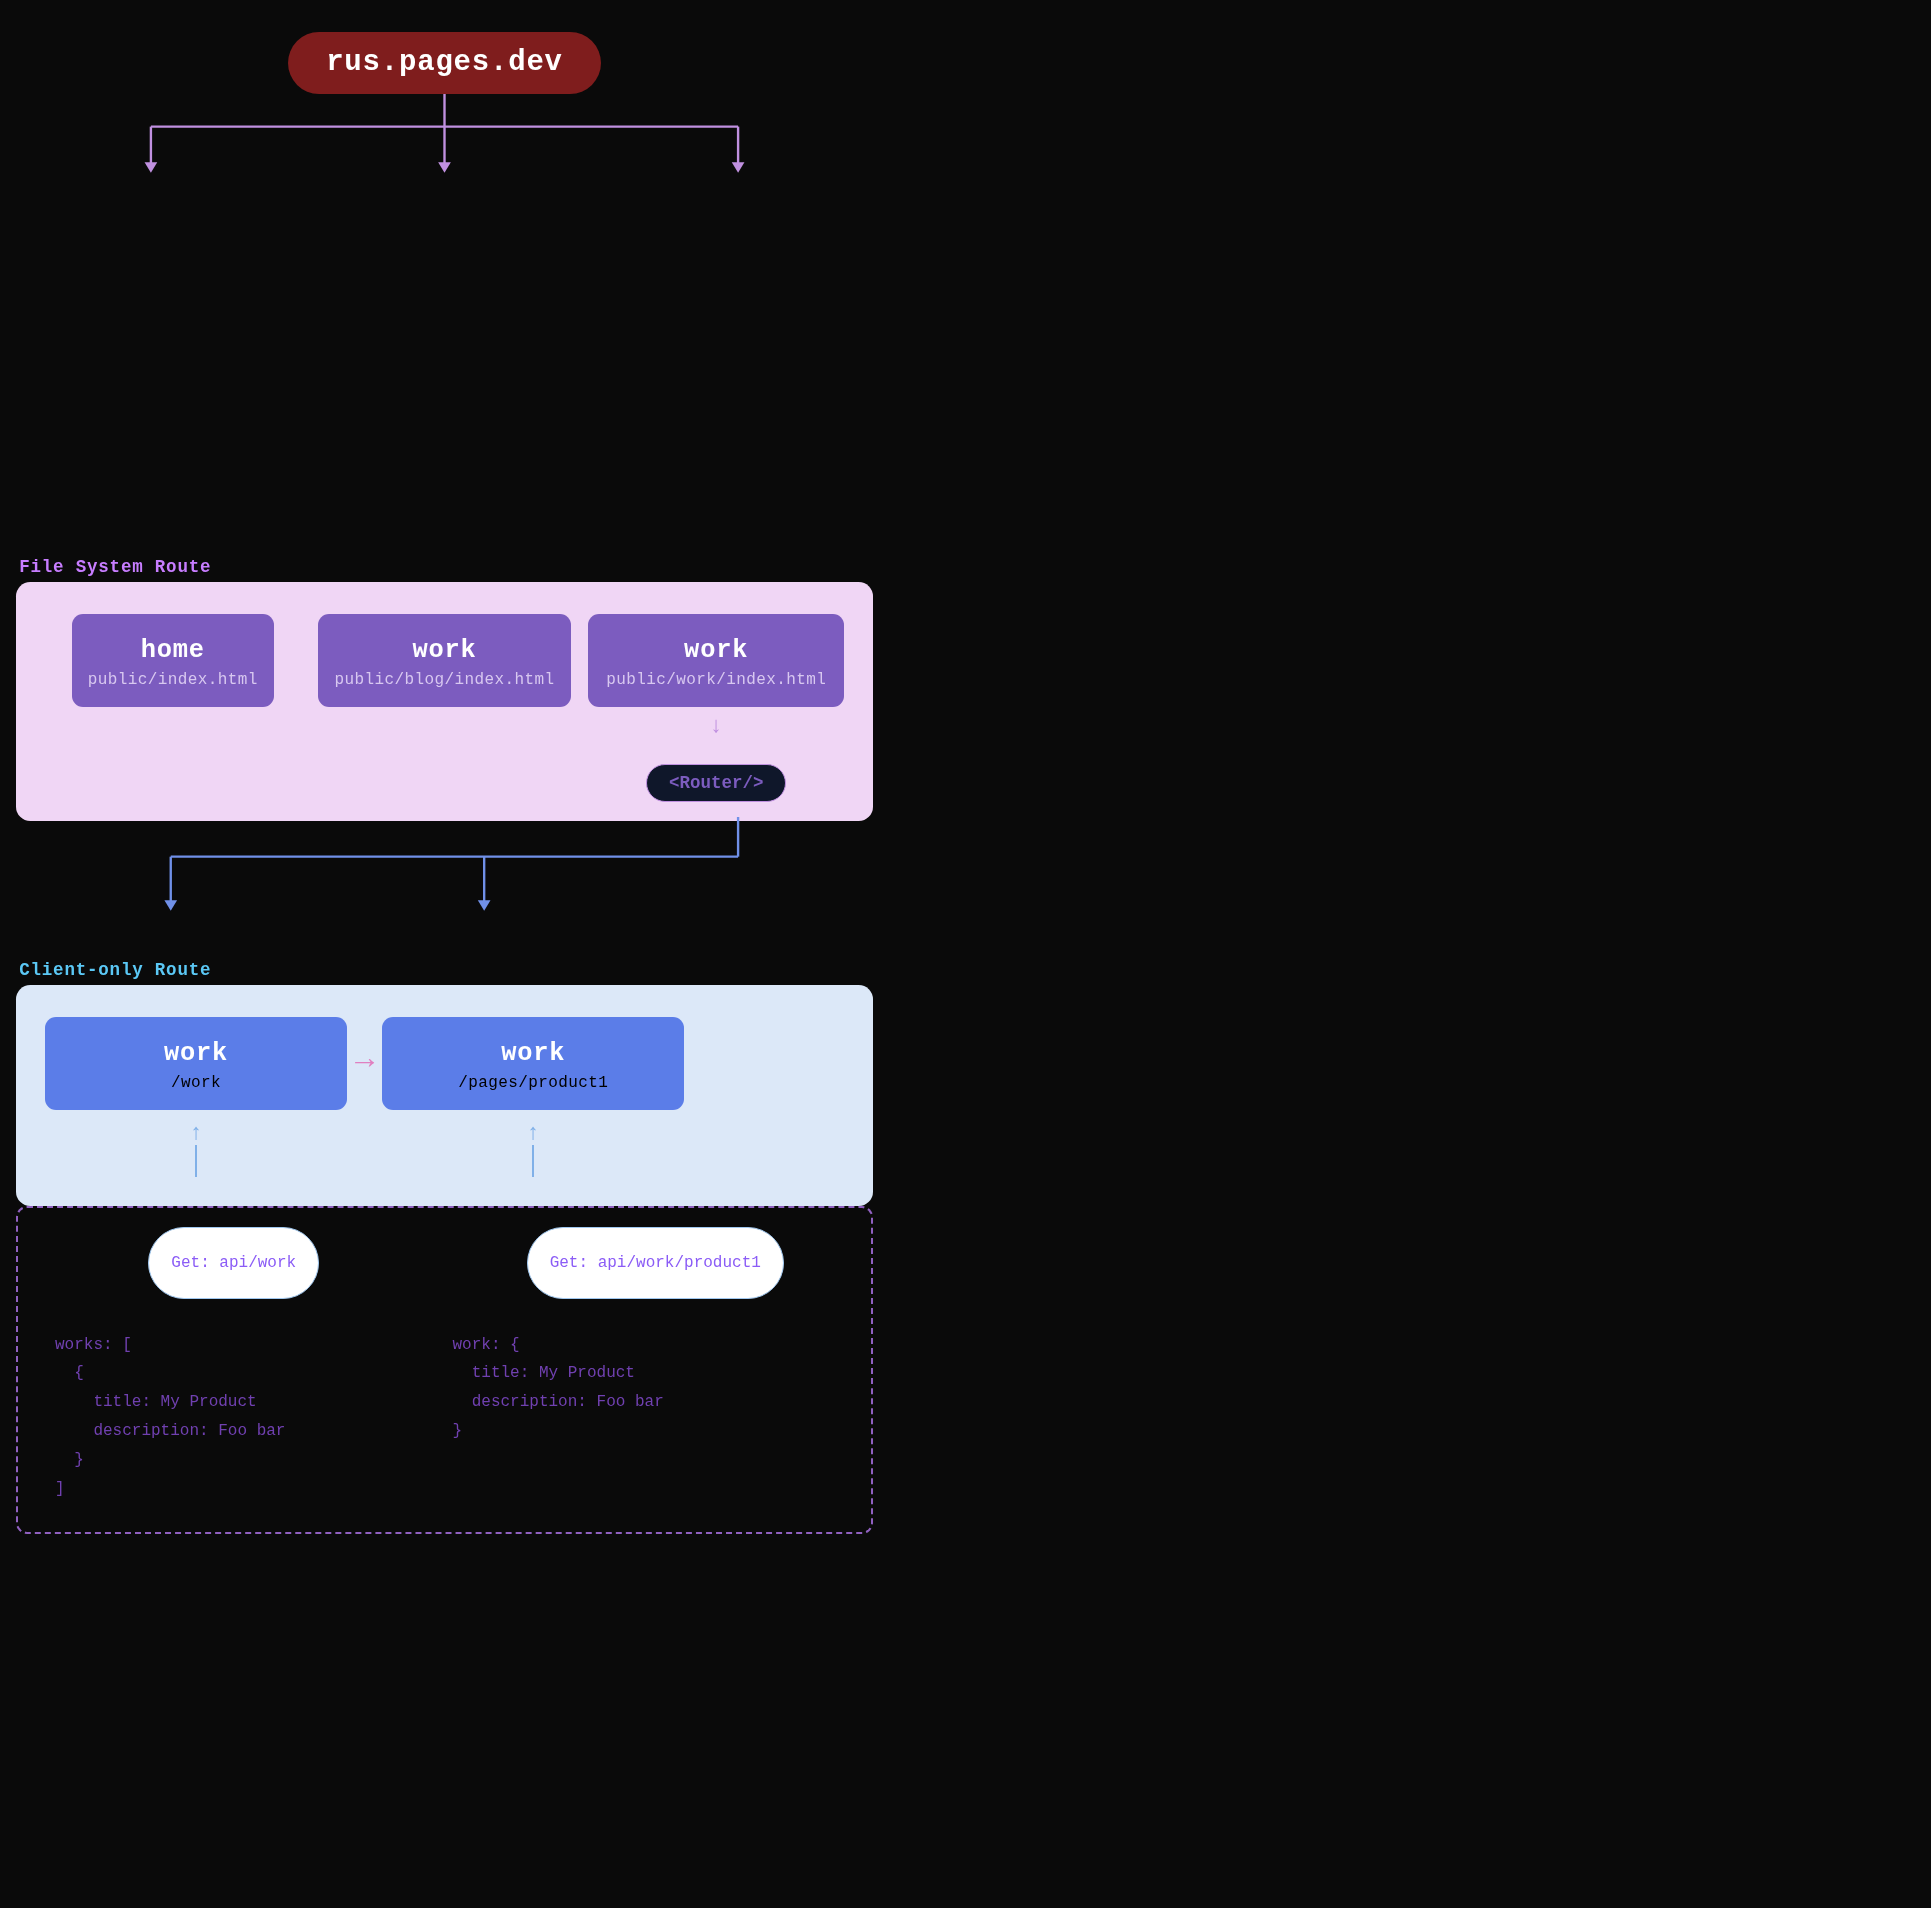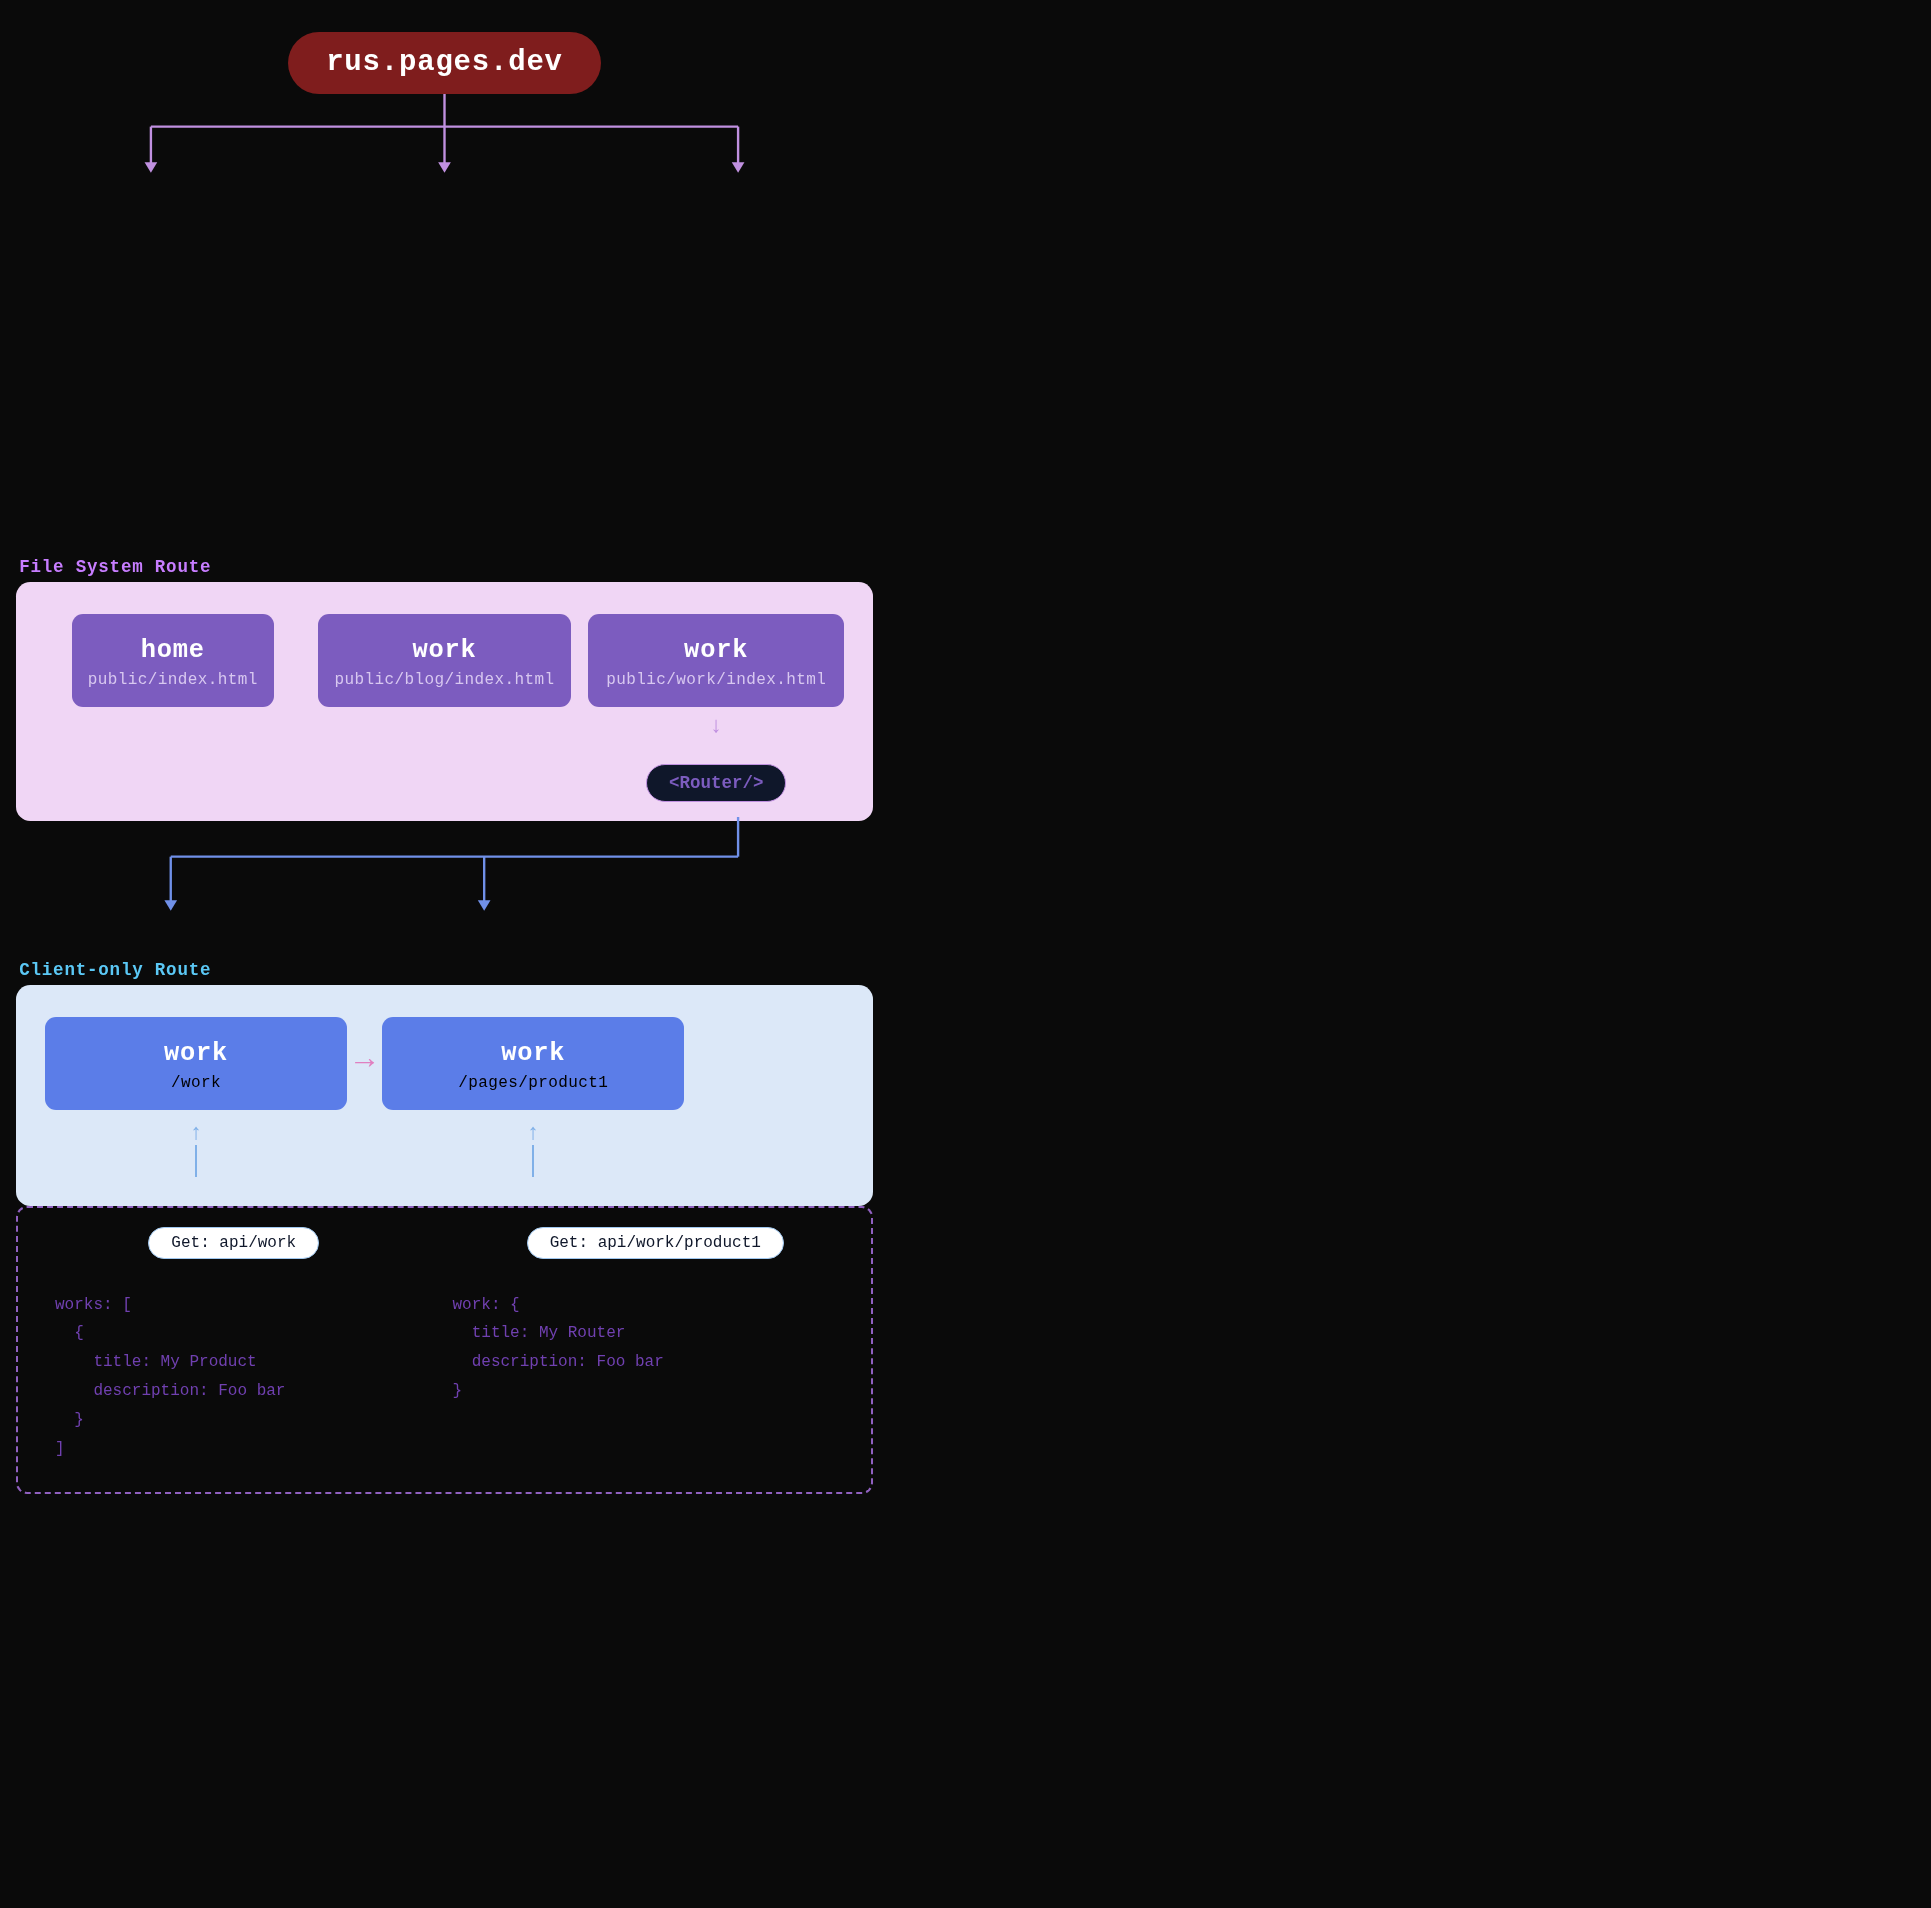--- a/index.html
+++ b/index.html
@@ -175,22 +175,22 @@
       flex: 1;
       display: flex;
       flex-direction: column;
       align-items: center;
     }
 
     .api-pill {
       background: #fff;
       border: 1.6px solid #a0c8f0;
       border-radius: 40px;
-      padding: 6px 22px;
-      color: #0f172a;
+      padding: 26px 22px;
+      color: #8b5cf6;
       font-size: 16px;
       display: inline-block;
       margin-bottom: 16px;
       white-space: nowrap;
     }
 
     .api-data {
       display: flex;
       flex-direction: row;
       gap: 0;
@@ -339,21 +339,21 @@
       <div class="api-data-col">
         <pre class="api-code">works: [
   {
     title: My Product
     description: Foo bar
   }
 ]</pre>
       </div>
       <div class="api-data-col">
         <pre class="api-code">work: {
-  title: My Router
+  title: My Product
   description: Foo bar
 }</pre>
       </div>
     </div>
   </div>
 
 </div>
 
 
 </body></html>

